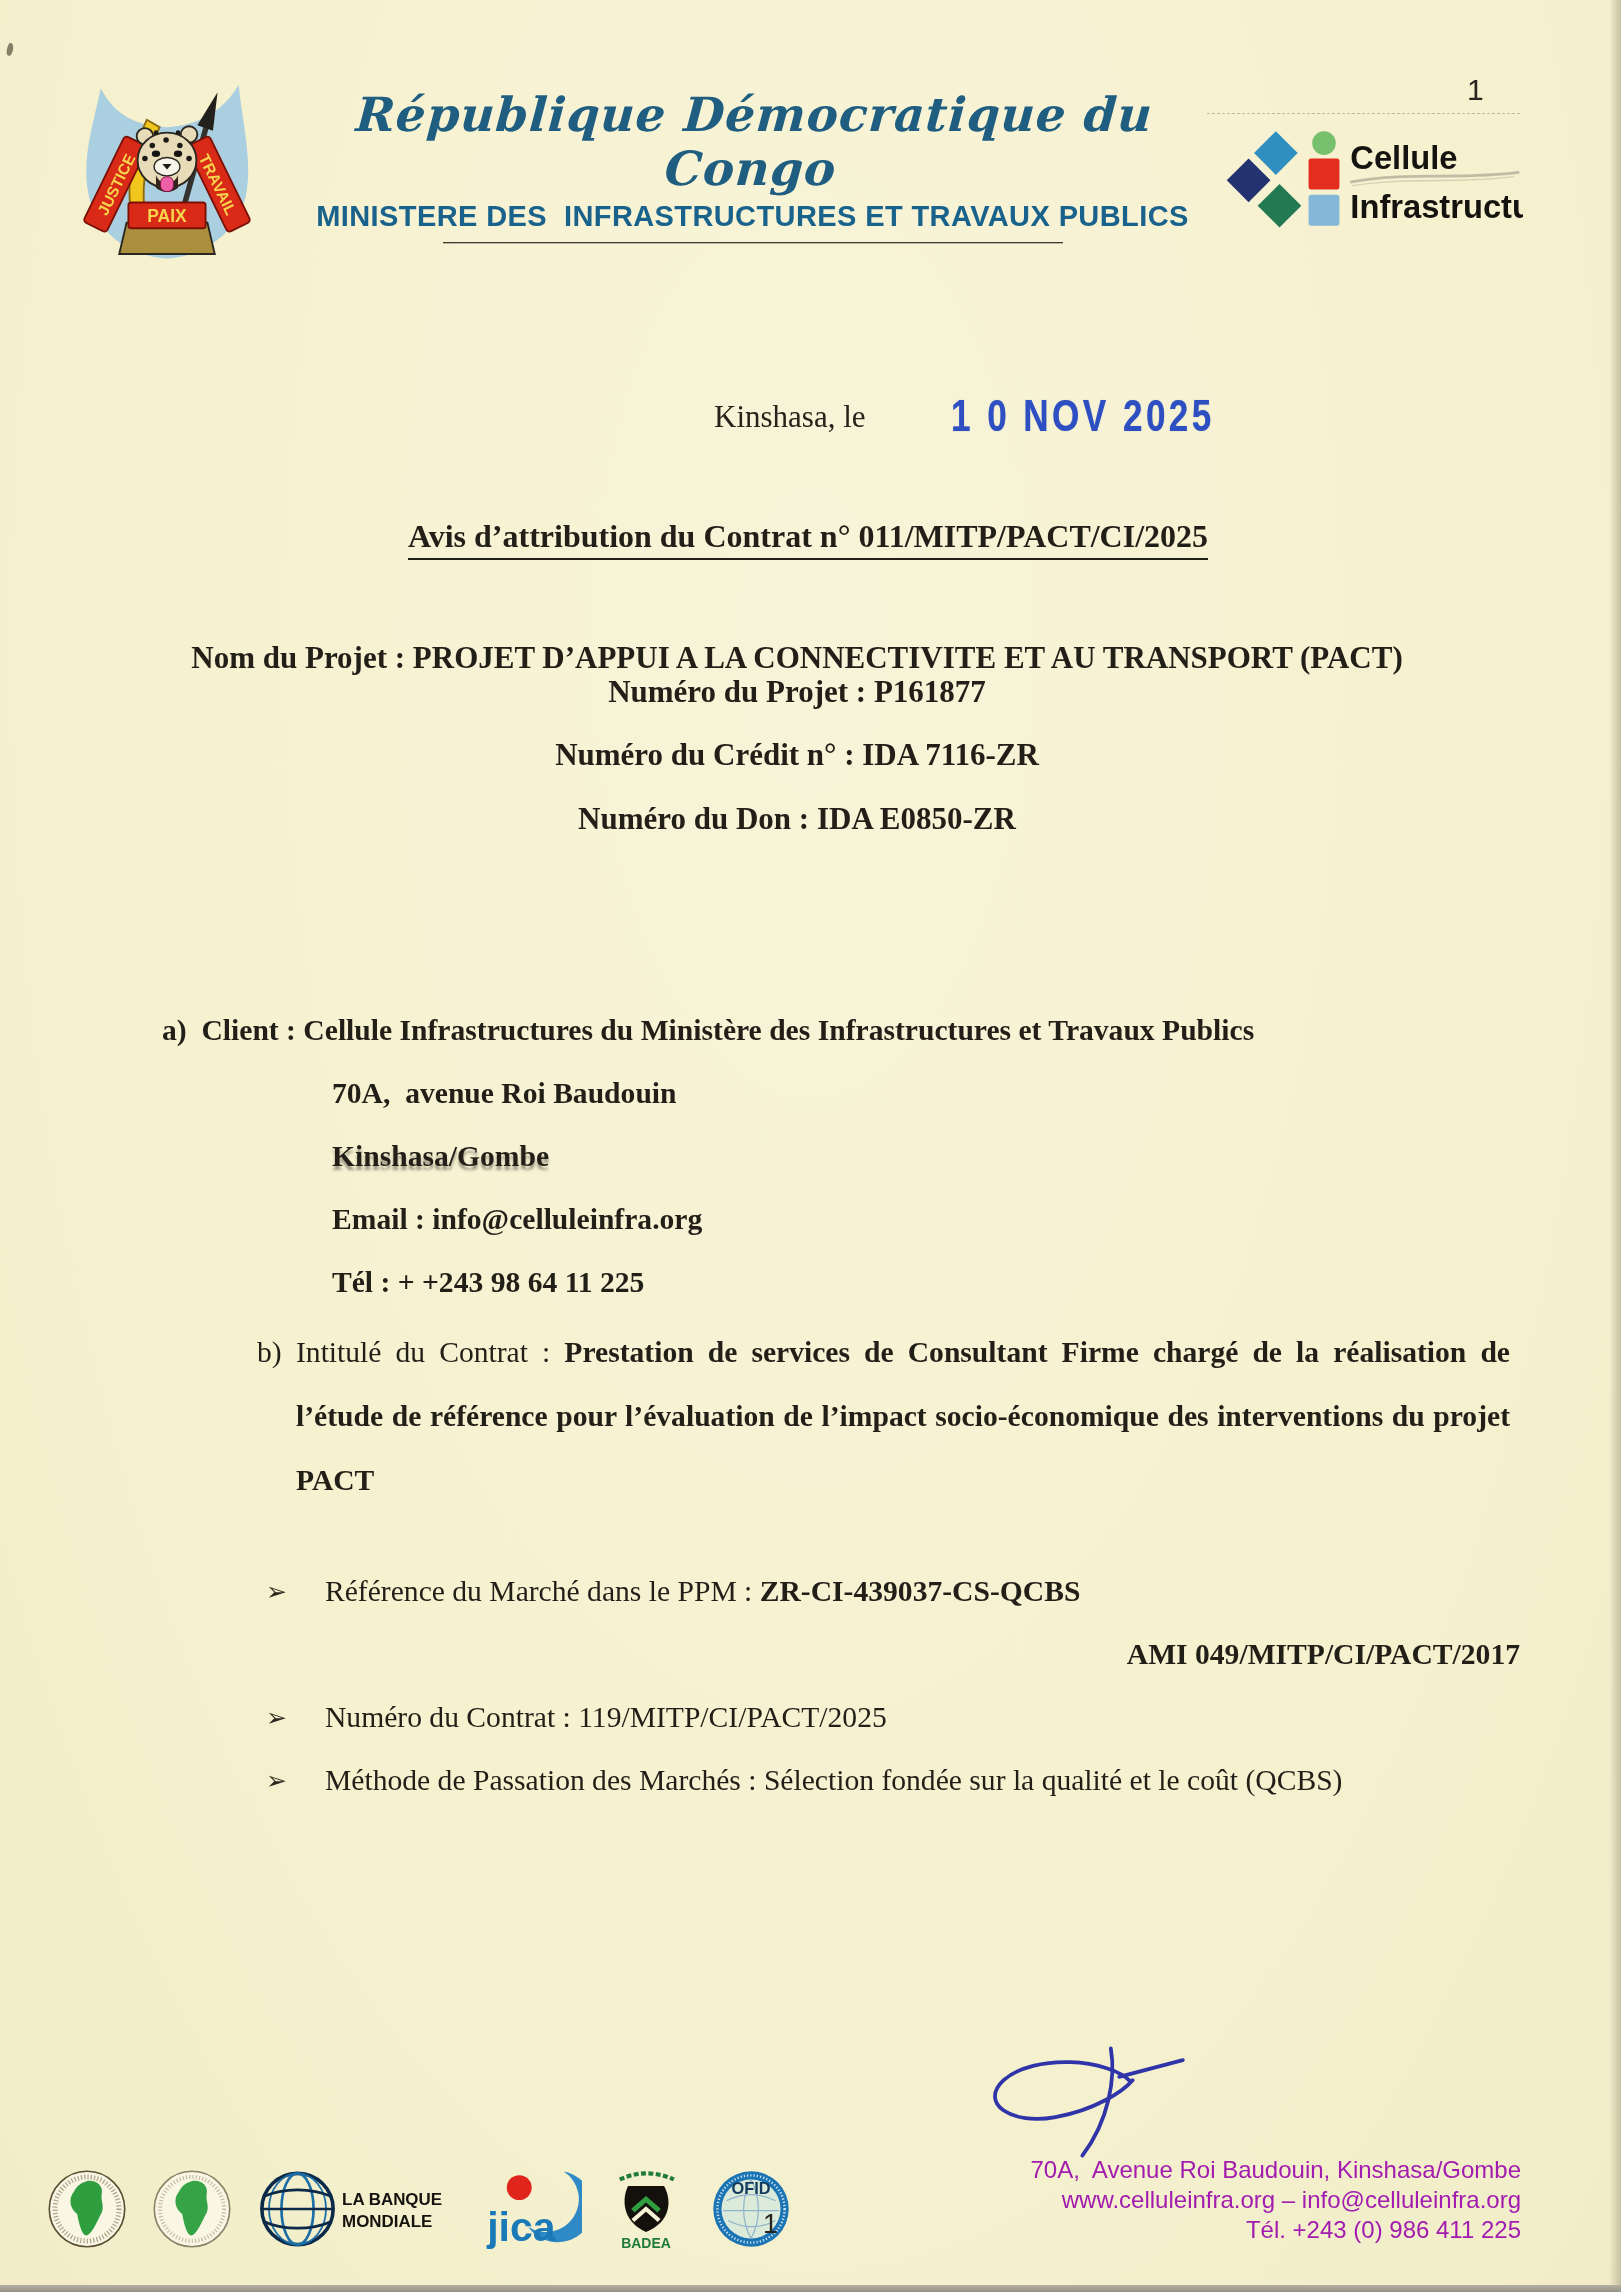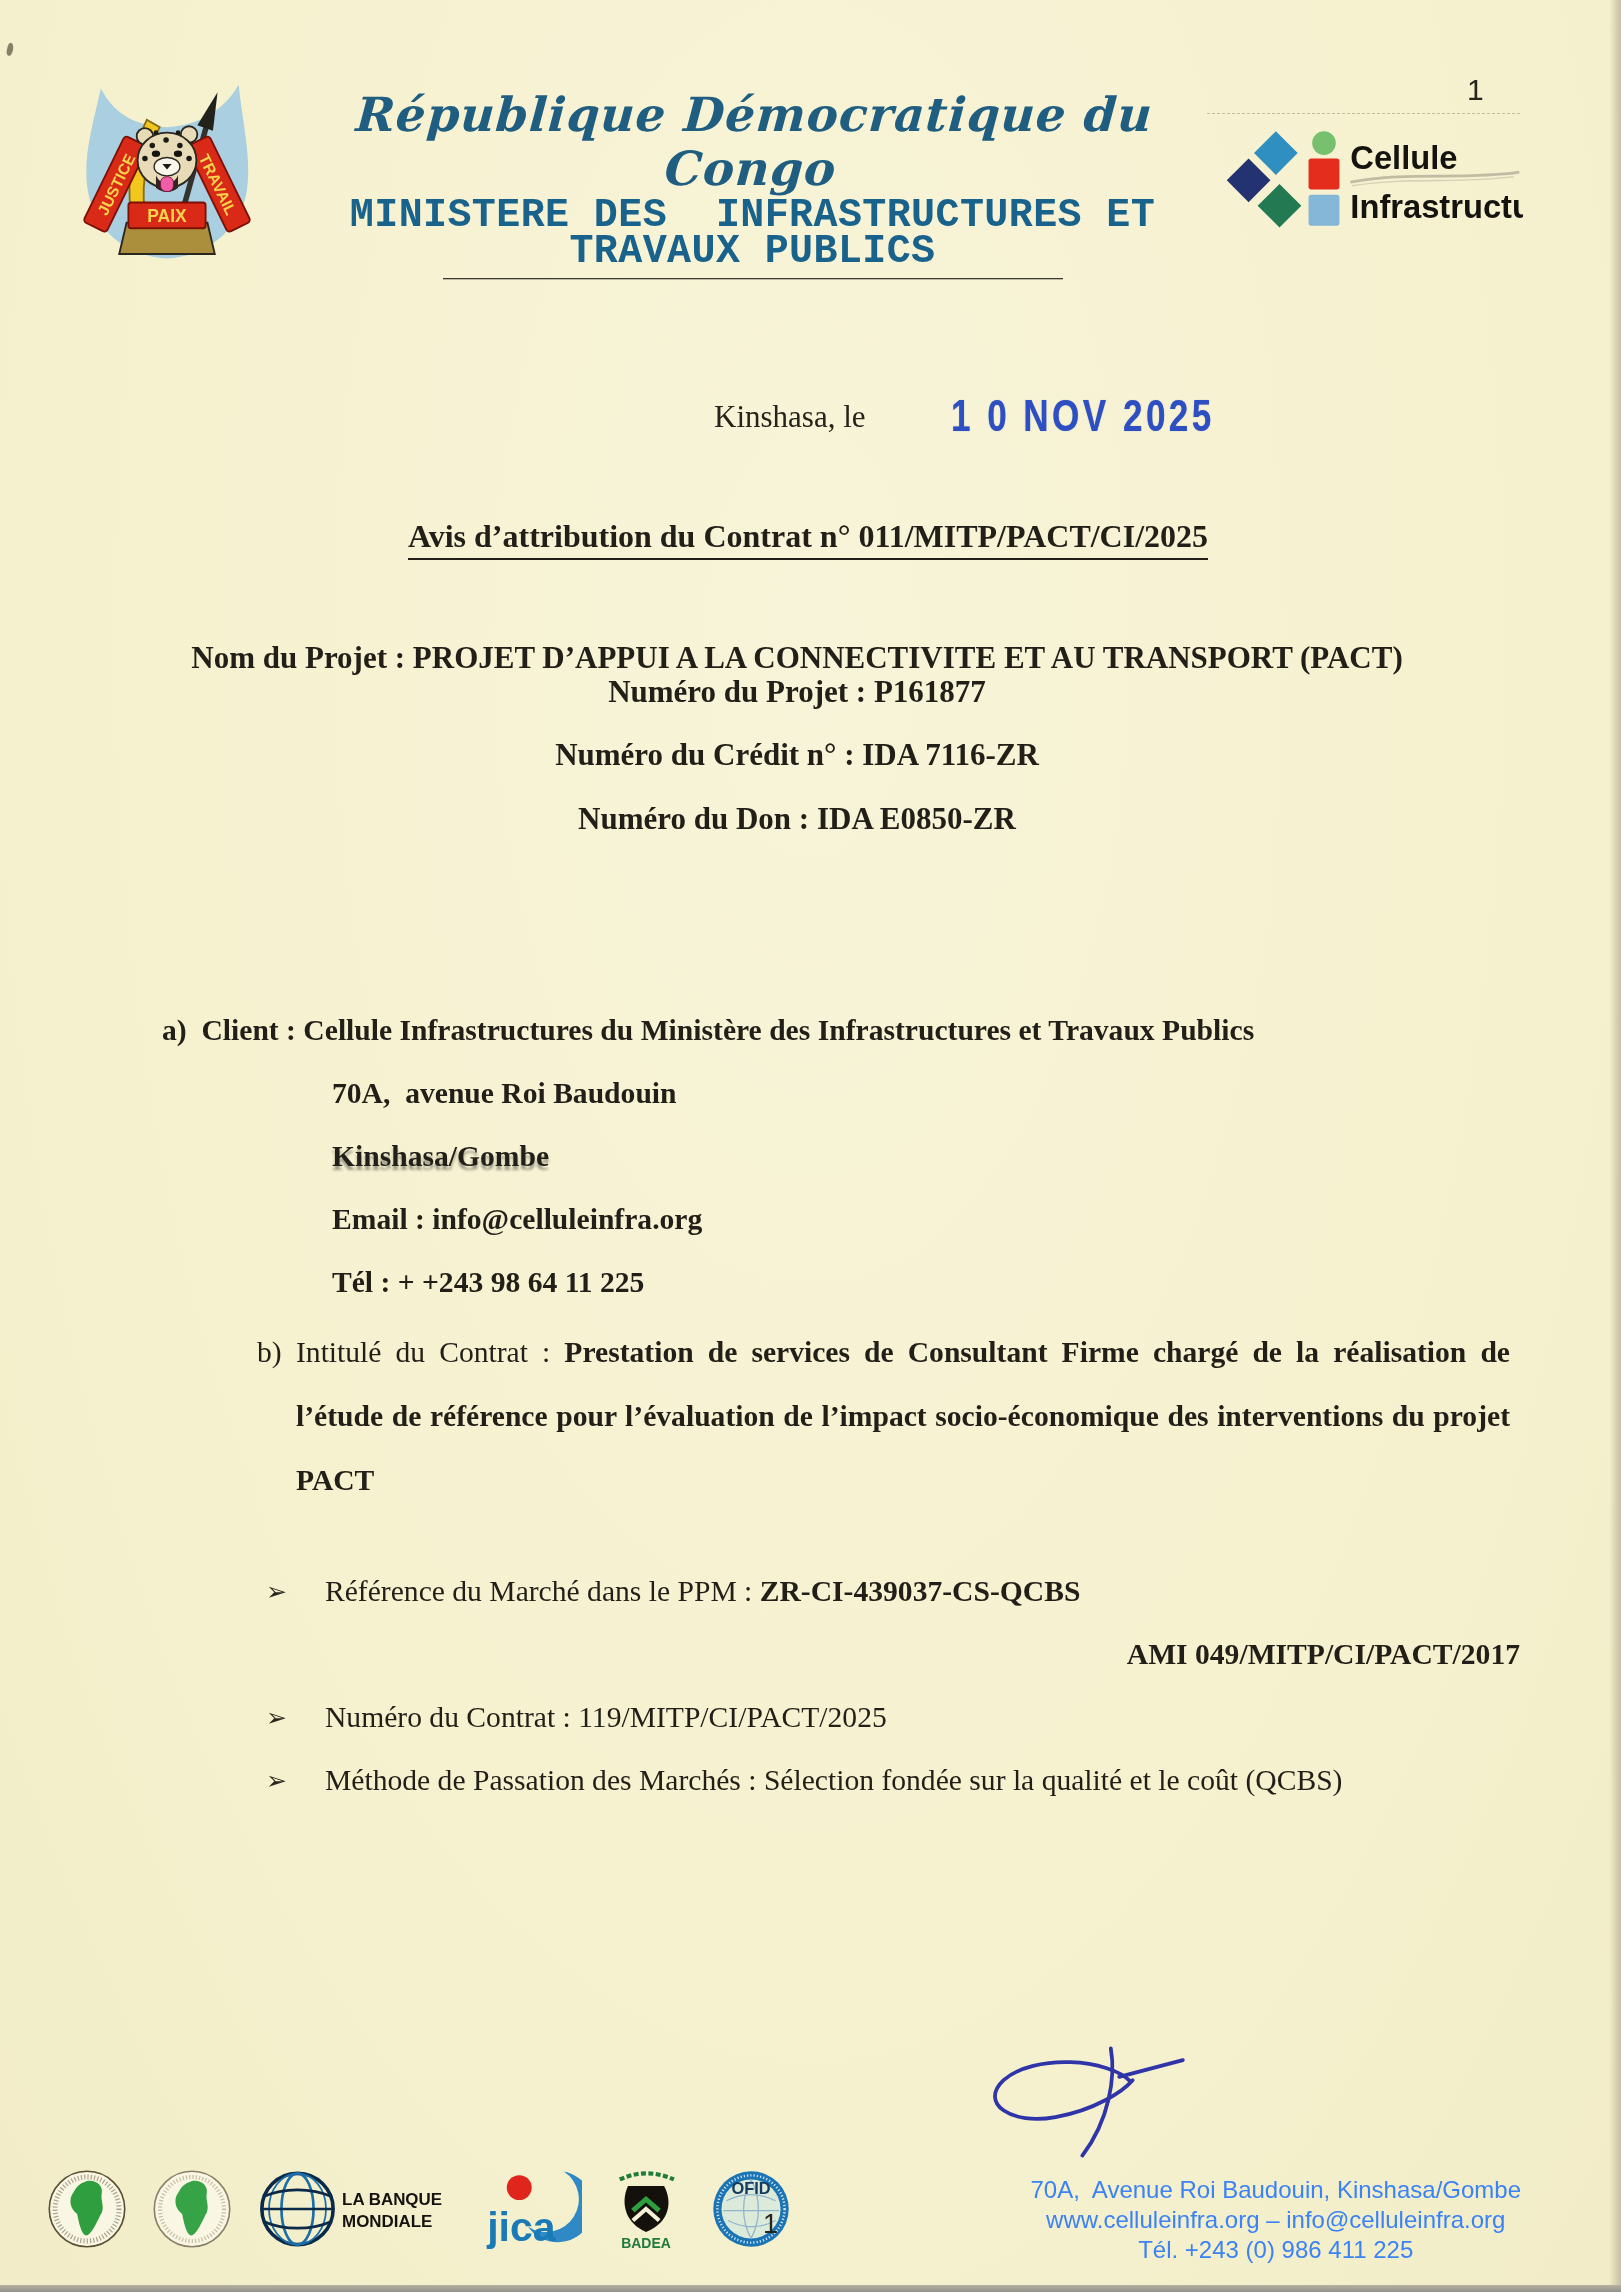--- a/index.html
+++ b/index.html
@@ -13,22 +13,22 @@
   .pre{white-space:pre-wrap;}
 
   
   .header-center{left:287px;top:88px;width:931px;text-align:center;}
   .script-title{
     font-family:"DejaVu Serif", serif;font-style:italic;font-weight:bold;
     font-size:47px;color:#1f5e80;letter-spacing:0.9px;line-height:54px;
     transform:skewX(-4deg);
   }
   .ministry-line{
-    font-family:Liberation Mono, monospace;font-weight:bold;
-    font-size:40px;color:#19628c;letter-spacing:0.4px;margin-top:1.8px;line-height:36px;
+    font-family:Liberation Sans, sans-serif;font-weight:bold;
+    font-size:29px;color:#19628c;letter-spacing:0.4px;margin-top:1.8px;line-height:36px;
   }
   .unit-red{
     font-family:"Liberation Sans", sans-serif;font-weight:bold;
     font-size:29.6px;color:#da2420;margin-top:2.7px;line-height:36px;
   }
   .header-rule{width:620px;margin:8px auto 0 auto;border-top:1.8px solid #3c3a31;box-shadow:0 0.9px 0 rgba(60,58,49,.35);}
 
   .page-num-top{left:1467px;top:73px;font-family:"Liberation Sans", sans-serif;font-size:30px;color:#26241d;}
   .dashed-rule{left:1207px;top:113px;width:313px;border-top:1.8px dashed #c5bc9e;}
 
@@ -63,22 +63,22 @@
   .bullets{left:266px;top:1560px;width:1254px;font-size:29.6px;}
   .brow{display:flex;line-height:63px;}
   .bmark{width:59px;flex:0 0 59px;font-family:"DejaVu Sans", sans-serif;font-size:25px;color:#2a271f;}
   .bullets .cont{margin-left:59px;line-height:63px;}
 
   
   .signature{left:972px;top:2040px;}
 
   
   .footer-logos{left:46px;top:2166px;display:flex;align-items:center;gap:23px;}
-  .footer-right{right:100px;top:2155px;text-align:center;font-family:"Liberation Sans", sans-serif;
-    font-size:24px;color:#3b82f6;line-height:30px;margin-top:20px;}
+  .footer-right{right:100px;top:2155px;text-align:right;font-family:"Liberation Sans", sans-serif;
+    font-size:24px;color:#a21caf;line-height:30px;}
   .page-num-bottom{left:763px;top:2209px;font-family:"Liberation Sans", sans-serif;font-size:27px;color:#26241d;}
 
   
   .edge-right{right:0;top:0;width:12.5px;height:100%;background:linear-gradient(to left,#c6bfa2,rgba(198,191,162,0));}
   .edge-bottom{left:0;bottom:0;width:100%;height:8px;background:linear-gradient(to top,#8f8d86,#b5b0a0);}
   .tick-mark{left:7.2px;top:43px;width:6.3px;height:13.4px;background:#6a6450;border-radius:40% 60% 50% 50%;transform:rotate(14deg);opacity:.8;}
 </style>
 </head>
 <body>
 

